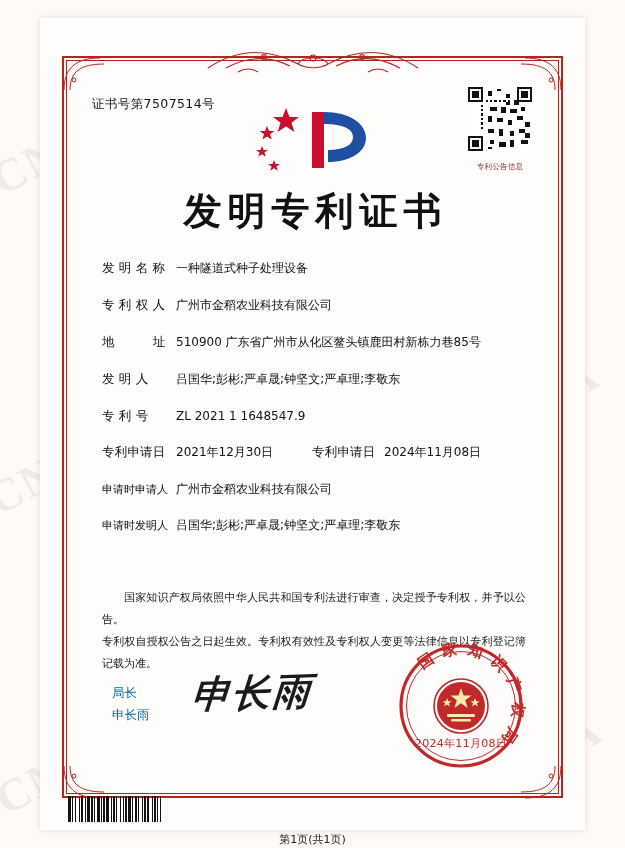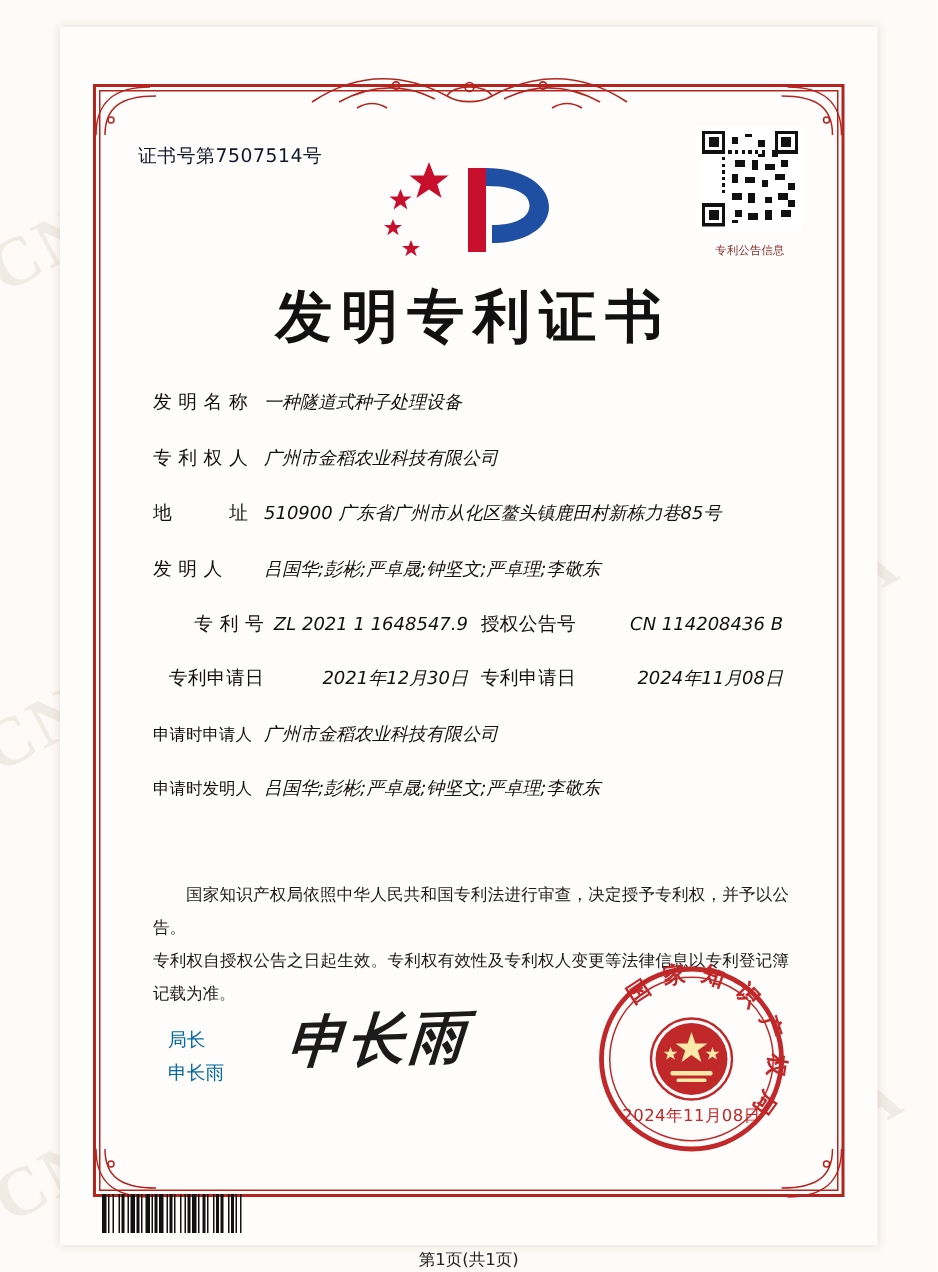--- a/index.html
+++ b/index.html
@@ -154,28 +154,26 @@
     flex: 0 0 74px;
     color: #111;
     font-size: 12.5px;
     letter-spacing: .2px;
   }
   .val {
     flex: 1 1 auto;
     font-size: 12px;
     color: #111;
     word-break: break-all;
-    font-style: italic;
   }
   .row.two { margin-bottom: 20px; }
   .half {
     display: flex;
     align-items: baseline;
     flex: 1 1 50%;
-    text-align: right;
   }
   .half .lbl { flex: 0 0 74px; }
   .half.right .lbl { flex: 0 0 72px; }
 
   .row.tight { margin-bottom: 19px; }
   .lbl2 {
     flex: 0 0 74px;
     font-size: 11px;
     letter-spacing: 0;
   }
@@ -414,24 +412,20 @@
       <div class="row">
         <div class="lbl">发 明 人</div>
         <div class="val">吕国华;彭彬;严卓晟;钟坚文;严卓理;李敬东</div>
       </div>
 
       <div class="row two">
         <div class="half">
           <div class="lbl">专 利 号</div>
           <div class="val">ZL 2021 1 1648547.9</div>
         </div>
-        <div class="half right">
-          <div class="lbl">授权公告号</div>
-          <div class="val">CN 114208436 B</div>
-        </div>
       </div>
 
       <div class="row two">
         <div class="half">
           <div class="lbl">专利申请日</div>
           <div class="val">2021年12月30日</div>
         </div>
         <div class="half right">
           <div class="lbl">专利申请日</div>
           <div class="val">2024年11月08日</div>

